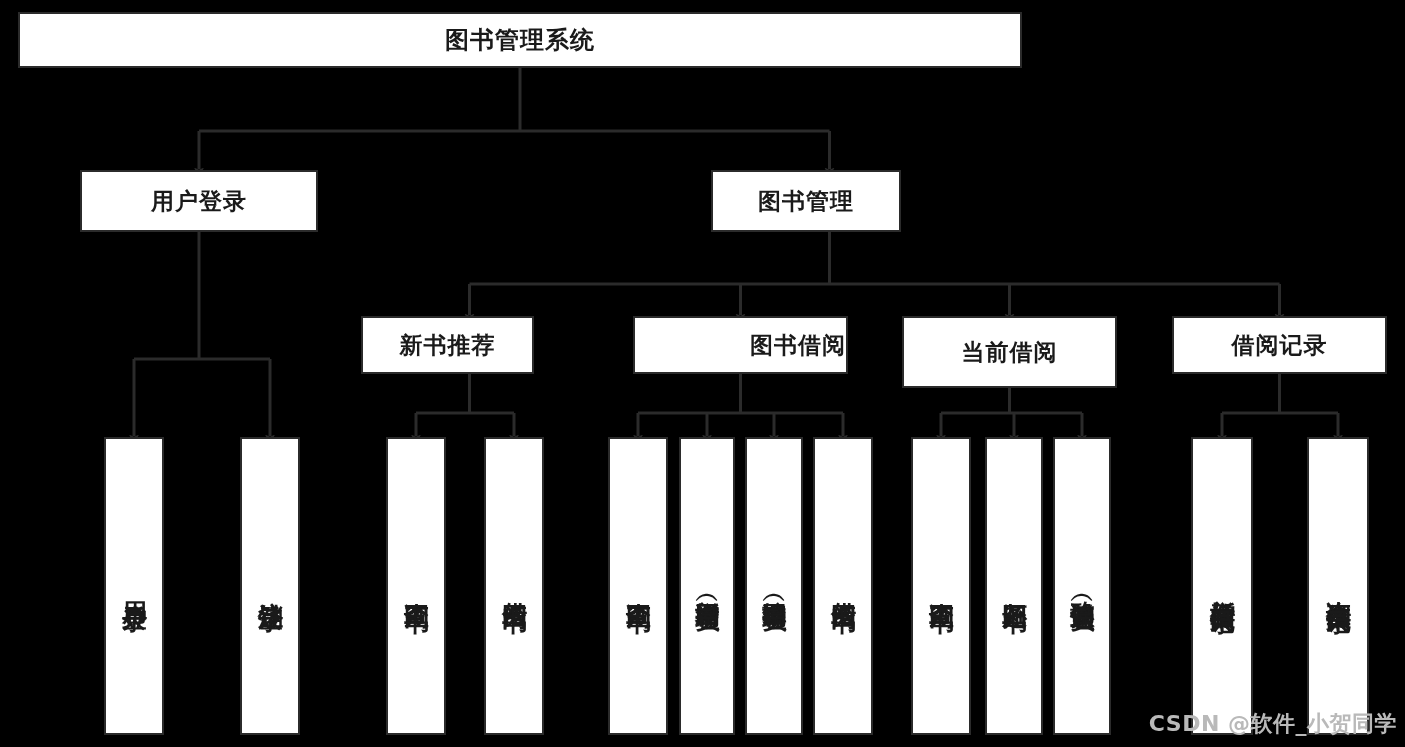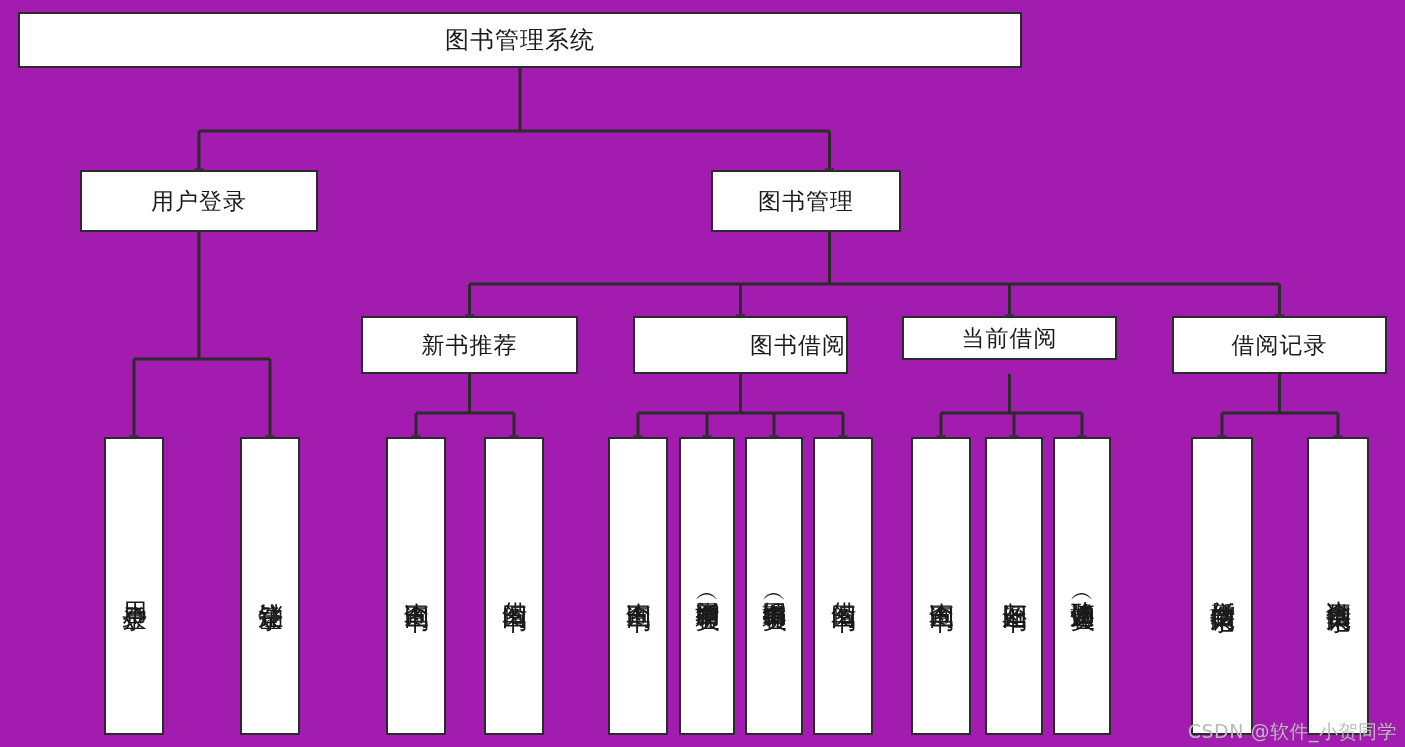--- a/index.html
+++ b/index.html
@@ -8,22 +8,23 @@
     padding: 0;
     background: #ffffff;
   }
   body {
     font-family: "DejaVu Sans", "Liberation Sans", sans-serif;
   }
   #diagram-canvas {
     position: relative;
     width: 1405px;
     height: 747px;
-    background: #a21caf;
+    background: #000000;
     overflow: hidden;
+    font-weight: bold;
   }
   #edge-layer {
     position: absolute;
     left: 0;
     top: 0;
     width: 1405px;
     height: 747px;
     pointer-events: none;
   }
   .node {
@@ -65,22 +66,22 @@
     white-space: nowrap;
     max-height: 100%;
   }
   .node.vertical.tall .node-label {
     font-size: 24px;
     letter-spacing: 1px;
   }
   #watermark {
     position: absolute;
     right: 8px;
-    bottom: 2px;
-    font-size: 19px;
+    bottom: 8px;
+    font-size: 22px;
     color: #b9b9b9;
     letter-spacing: 0.5px;
     white-space: nowrap;
     font-family: "DejaVu Sans", "Liberation Sans", sans-serif;
   }
 </style>
 </head>
 <body>
 
 <div id="diagram-canvas">
@@ -131,27 +132,27 @@
   <div id="node-layer">
       <div class="node horizontal root" style="left: 18px; top: 12px; width: 1004px; height: 56px;">
         <span class="node-label">图书管理系统</span>
       </div>
       <div class="node horizontal" style="left: 80px; top: 170px; width: 238px; height: 62px;">
         <span class="node-label">用户登录</span>
       </div>
       <div class="node horizontal" style="left: 711px; top: 170px; width: 190px; height: 62px;">
         <span class="node-label">图书管理</span>
       </div>
-      <div class="node horizontal" style="left: 361px; top: 316px; width: 217px; height: 58px;">
+      <div class="node horizontal" style="left: 361px; top: 316px; width: 173px; height: 58px;">
         <span class="node-label">新书推荐</span>
       </div>
       <div class="node horizontal" style="left: 633px; top: 316px; width: 215px; height: 58px; justify-content: flex-end;">
         <span class="node-label">图书借阅</span>
       </div>
-      <div class="node horizontal" style="left: 902px; top: 316px; width: 215px; height: 44px;">
+      <div class="node horizontal" style="left: 902px; top: 316px; width: 215px; height: 72px;">
         <span class="node-label">当前借阅</span>
       </div>
       <div class="node horizontal" style="left: 1172px; top: 316px; width: 215px; height: 58px;">
         <span class="node-label">借阅记录</span>
       </div>
       <div class="node vertical" style="left: 104px; top: 437px; width: 60px; height: 298px;">
         <span class="node-label">用户登录</span>
       </div>
       <div class="node vertical" style="left: 240px; top: 437px; width: 60px; height: 298px;">
         <span class="node-label">注销登录</span>

